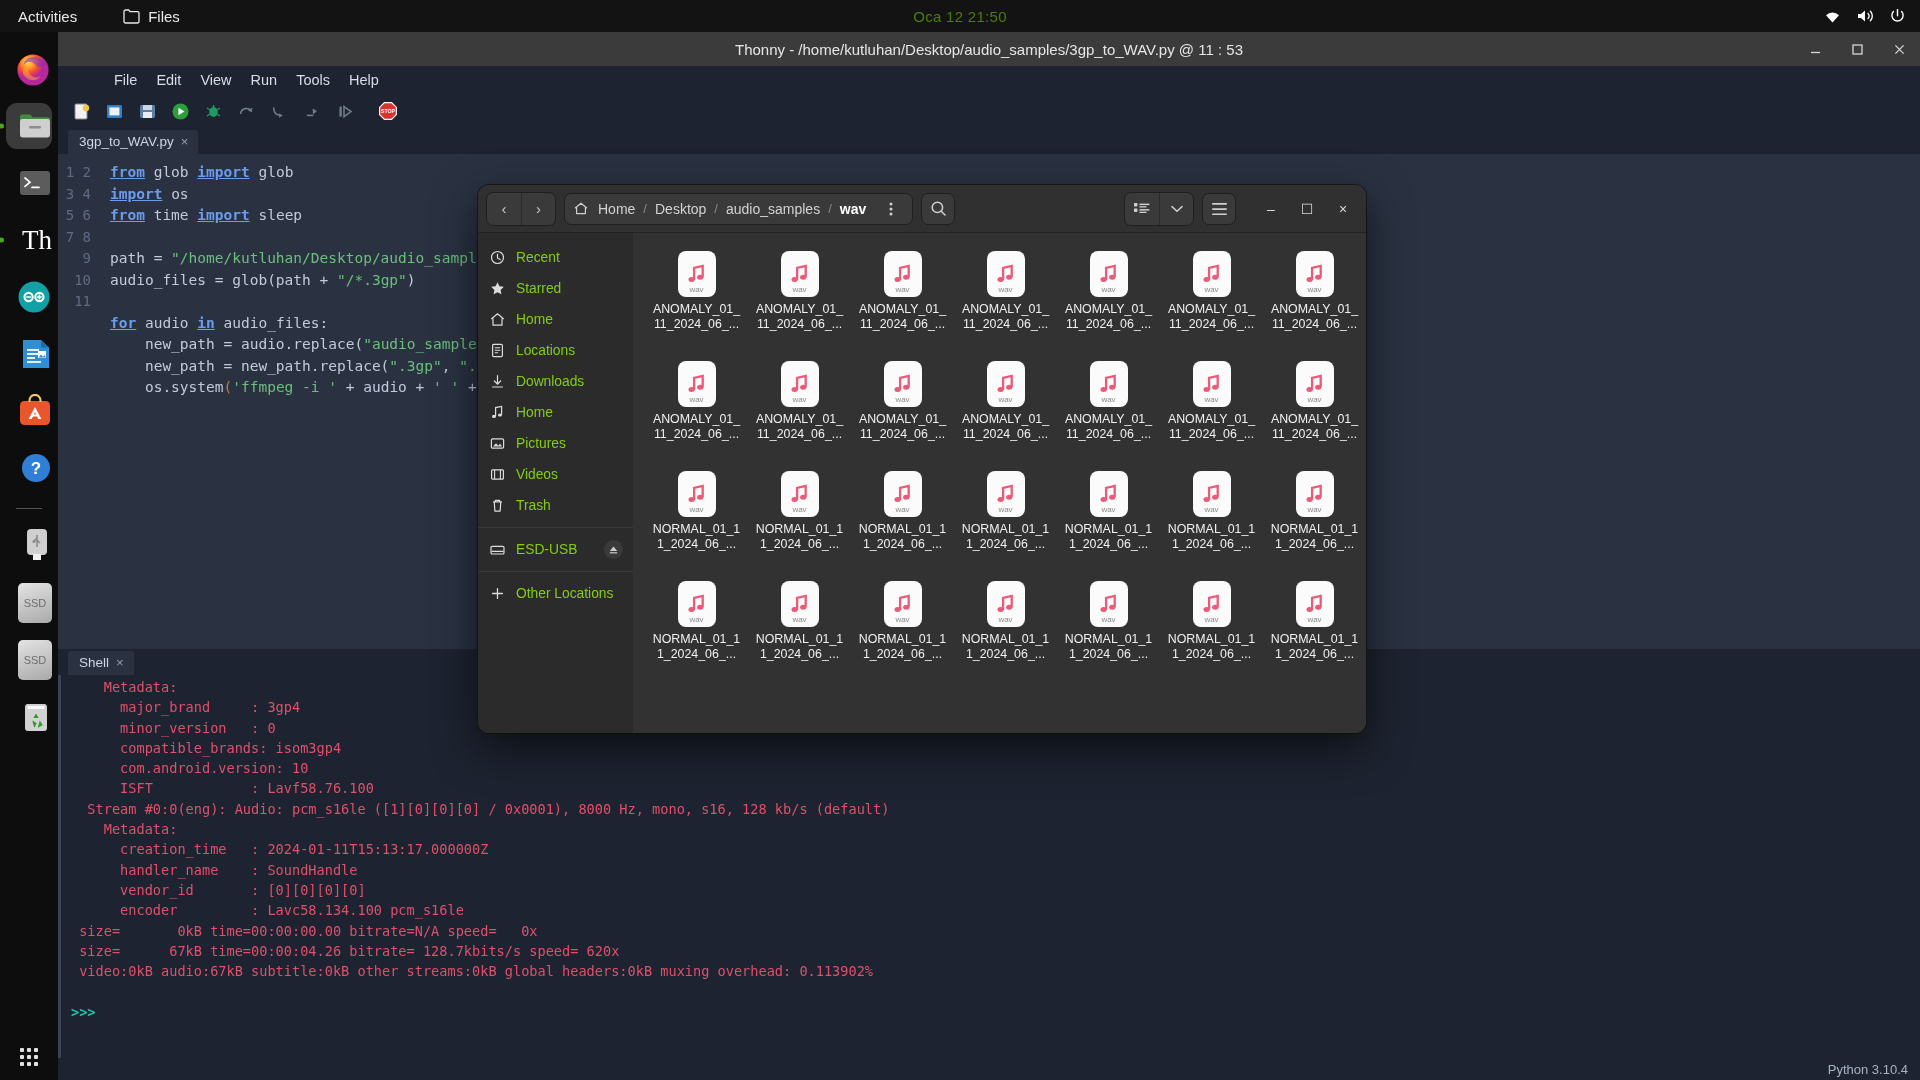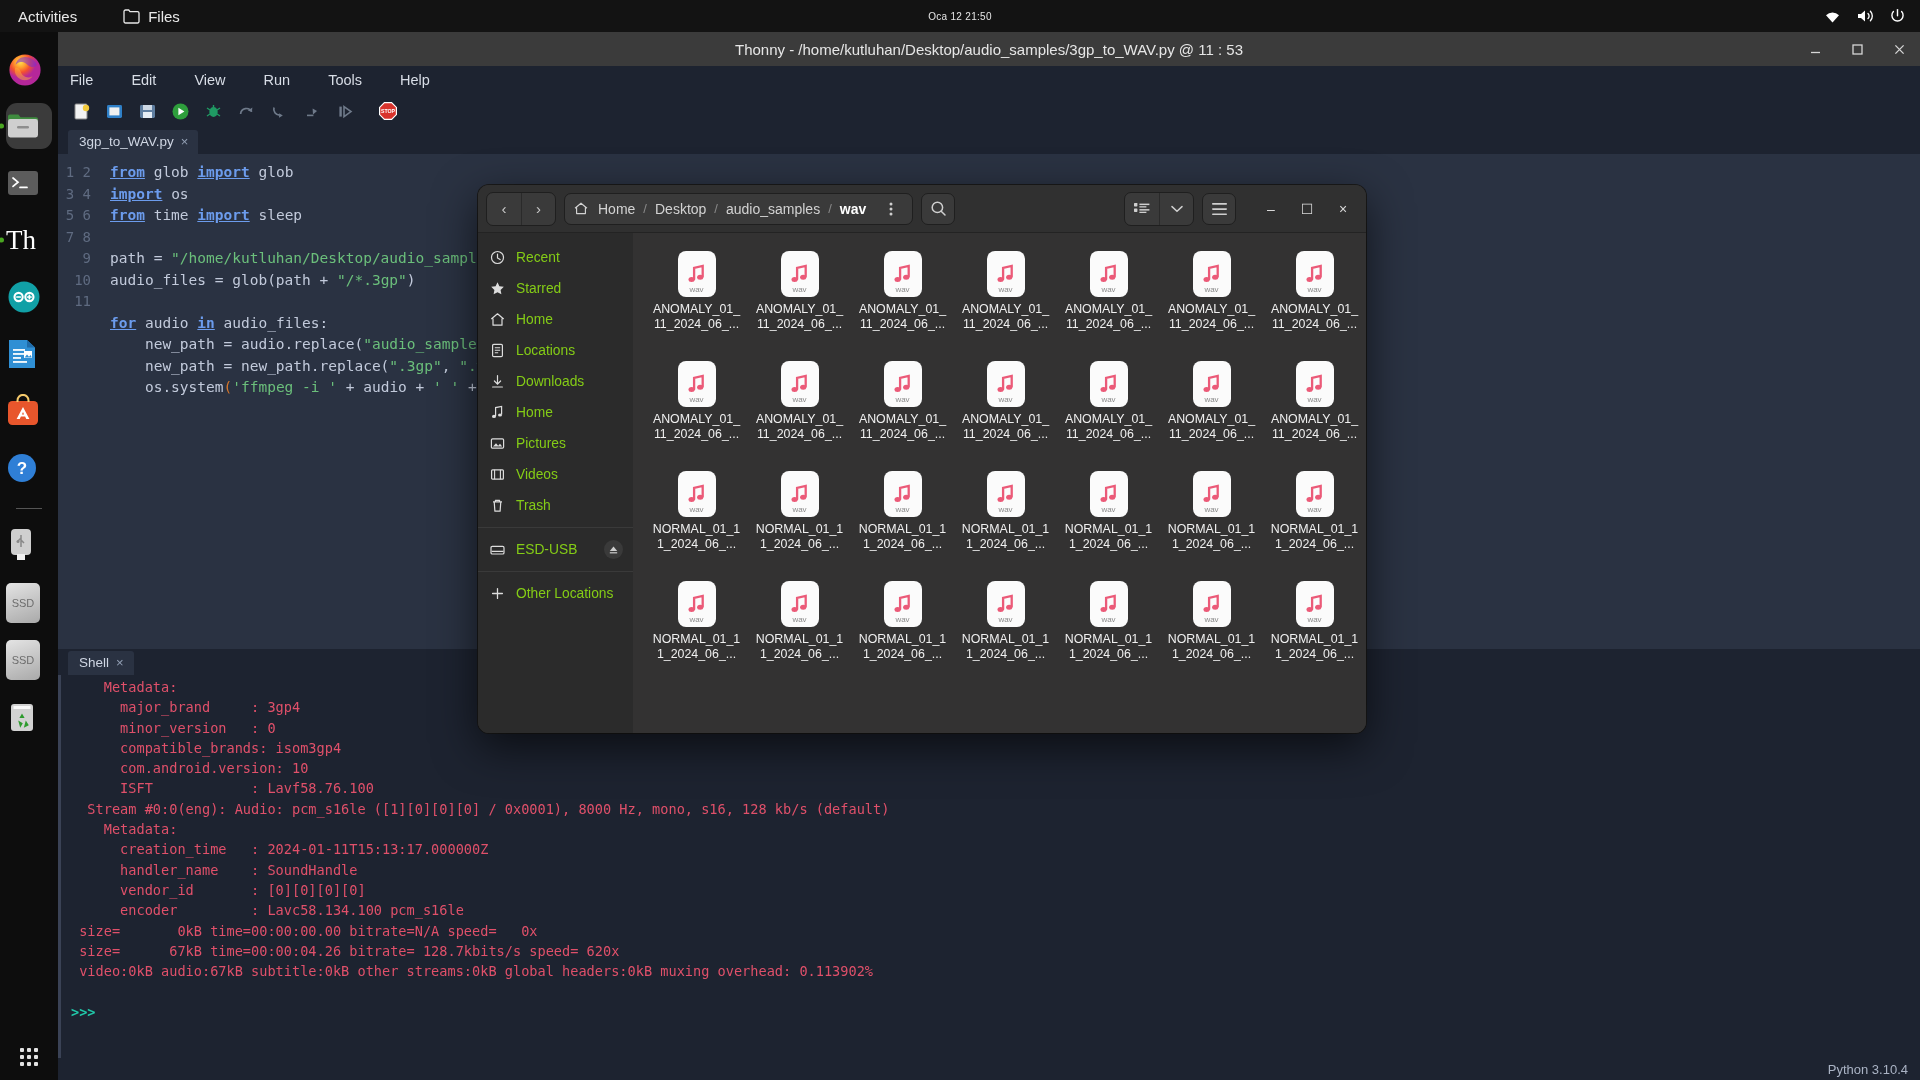--- a/index.html
+++ b/index.html
@@ -12,34 +12,34 @@
 
   
   #topbar {
     position: absolute; top: 0; left: 0; width: 1920px; height: 32px;
     background: #131313; color: #ffffff;
     display: flex; align-items: center;
     font-size: 15px; z-index: 100;
   }
   #activities { margin-left: 18px; color: #e8e8e8; }
   #app-indicator { display: flex; align-items: center; gap: 8px; margin-left: 46px; color: #e8e8e8; }
-  #clock { position: absolute; left: 50%; transform: translateX(-50%); color: #e5e5e5; font-size: 10px; letter-spacing: .3px; }
+  #clock { position: absolute; left: 50%; transform: translateX(-50%); color: #4d7c0f; font-size: 15px; letter-spacing: .3px; }
   #tray { position: absolute; right: 14px; display: flex; align-items: center; gap: 14px; }
   #tray svg { display: block; }
 
   
   #dock {
     position: absolute; top: 32px; left: 0; width: 58px; height: 1048px;
     background: #0d0d0d;
     display: flex; flex-direction: column; align-items: center;
     padding-top: 14px; z-index: 90;
   }
   .dock-item {
     position: relative; width: 46px; height: 46px; margin-bottom: 11px;
-    display: flex; align-items: center; justify-content: flex-start;
+    display: flex; align-items: center; justify-content: flex-end;
     border-radius: 11px;
   }
   .dock-item.active-bg { background: #3b3b3b; }
   .dock-dot {
     position: absolute; left: -7px; top: 50%; transform: translateY(-50%);
     width: 5px; height: 5px; border-radius: 50%; background: #4aa521;
   }
   .dock-sep { width: 26px; height: 1px; background: #555; margin: 6px 0 14px; }
   #dock-bottom {
     position: absolute; bottom: 14px; left: 0; width: 58px;
@@ -62,22 +62,22 @@
     display: flex; flex-direction: column;
   }
   #thonny-title {
     height: 34px; background: #3b3b3b; color: #e6e6e6;
     display: flex; align-items: center; justify-content: center;
     position: relative; font-size: 15px;
   }
   #thonny-title .wc { position: absolute; right: 8px; display: flex; gap: 16px; align-items: center; color: #d6d6d6; }
   .wc span { width: 26px; height: 26px; display:flex; align-items:center; justify-content:center; font-size: 14px; }
 
-  #menubar { height: 28px; display: flex; align-items: center; gap: 38px; padding-left: 12px;
-             color: #d8dde6; font-size: 14.5px; background: #1d2330; }
+  #menubar { height: 28px; display: flex; align-items: center; gap: 19px; padding-left: 12px;
+             color: #d8dde6; font-size: 14.5px; background: #1d2330; margin-left: 44px; }
   #toolbar { height: 34px; display: flex; align-items: center; gap: 11px; padding-left: 12px; background: #1d2330; }
   .tb { width: 22px; height: 22px; display: flex; align-items: center; justify-content: center; }
 
   
   #editor-tabs { height: 26px; display: flex; align-items: flex-end; padding-left: 10px; background:#1d2330; }
   .ntab { background: #2a3242; color: #cfd6e3; font-size: 13.5px;
           padding: 4px 10px 5px 11px; border-radius: 3px 3px 0 0;
           display: flex; align-items: center; gap: 7px; }
   .ntab .x { color: #93a0b5; font-size: 13px; }
 

